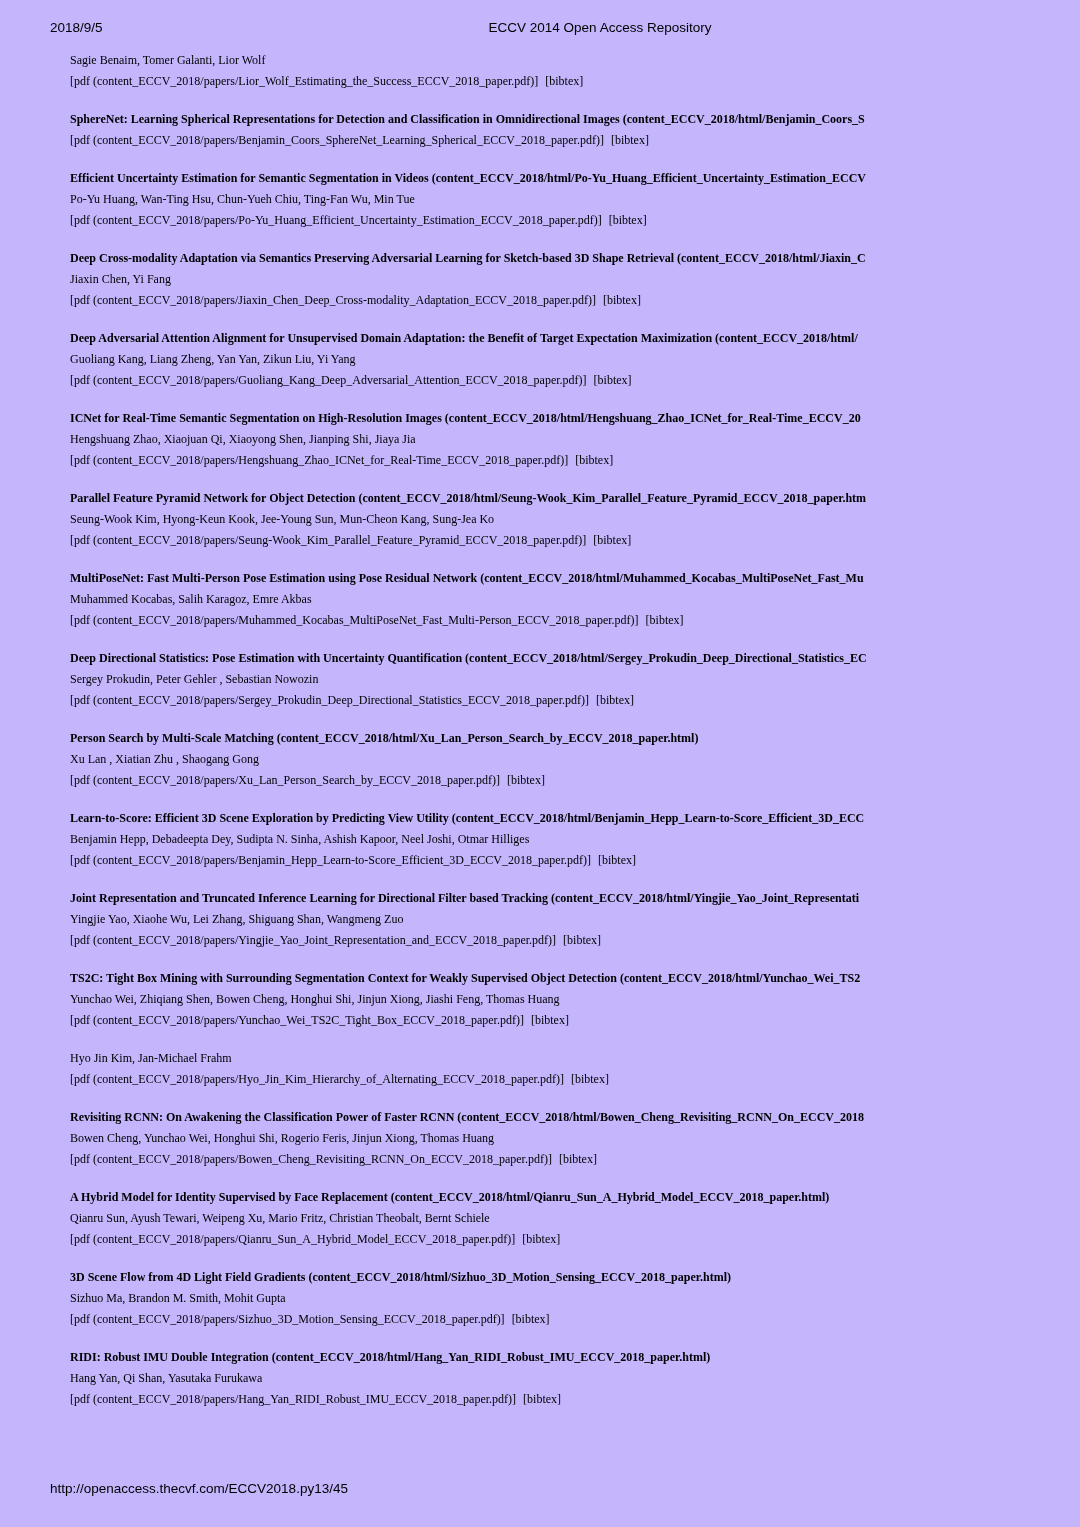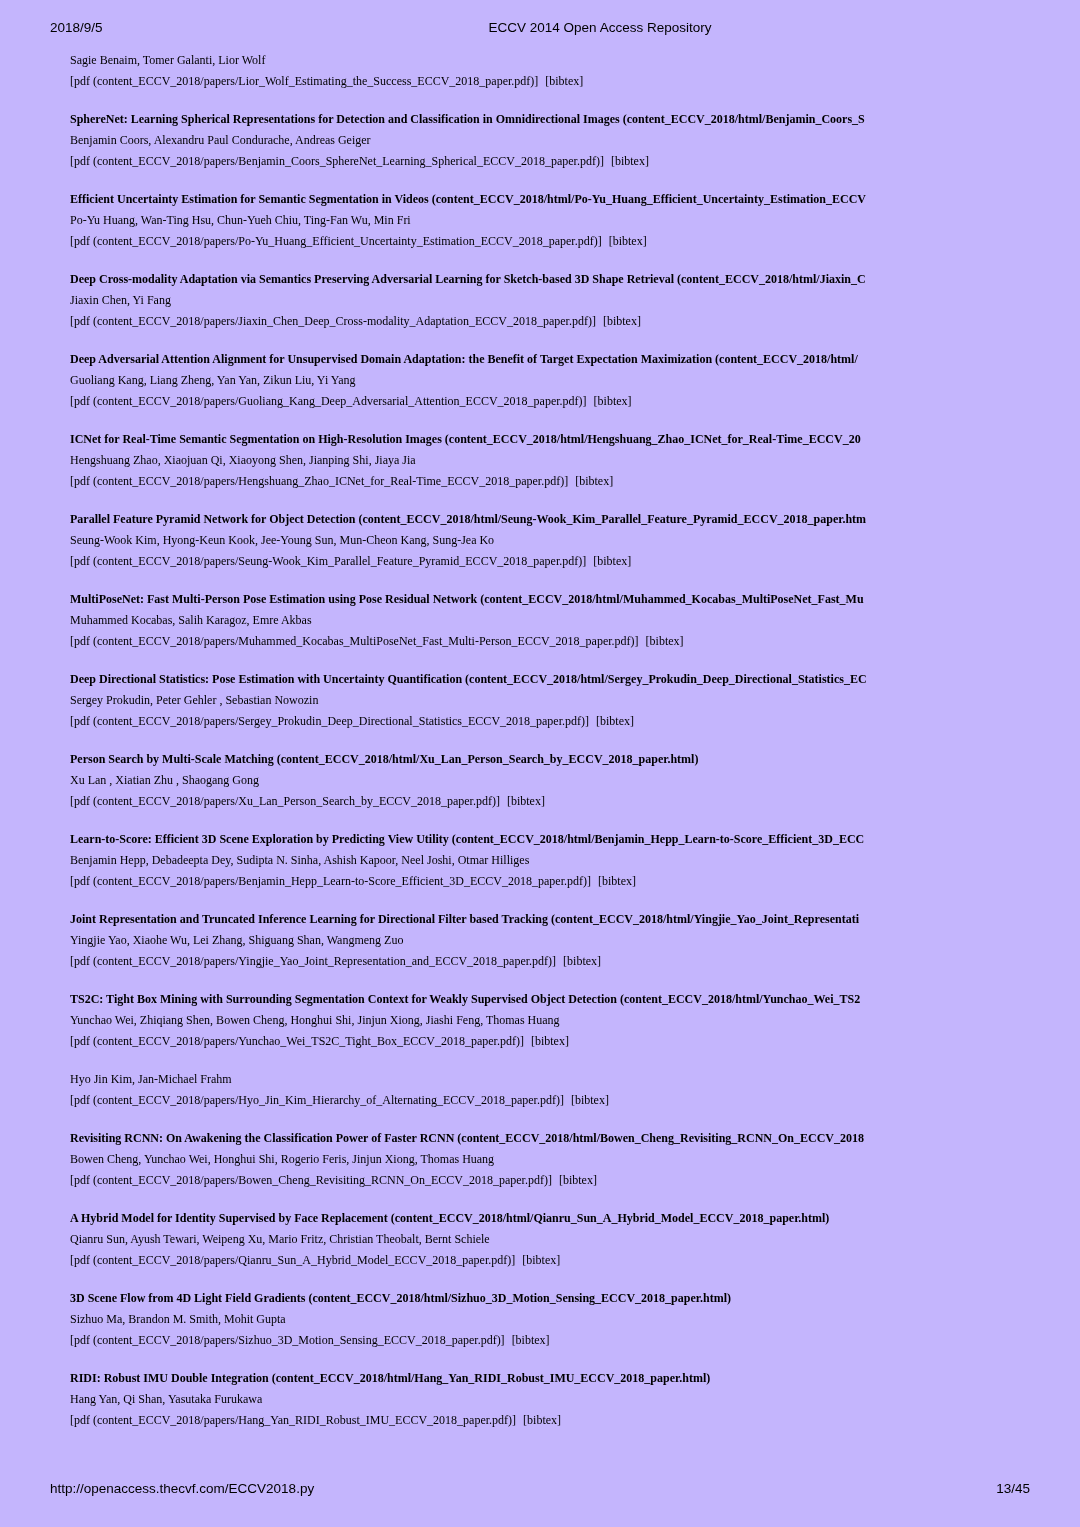--- a/index.html
+++ b/index.html
@@ -43,21 +43,20 @@
   .pdf-link, .bibtex-link { color: #000000; text-decoration: none; cursor: pointer; }
   .bibtex-link { margin-left: 4px; }
   .footer {
     position: absolute;
     left: 50px;
     right: 50px;
     top: 1481px;
     font-family: "Liberation Sans", sans-serif;
     font-size: 13.5px;
     display: flex;
-    justify-content: space-between;
     color: #000000;
   }
 </style>
 </head>
 <body>
 
 <div class="page">
 
   <div class="header">
     <span class="header-date">2018/9/5</span>
@@ -69,30 +68,29 @@
 
     <div class="paper-line paper-authors">Sagie Benaim, Tomer Galanti, Lior Wolf</div>
     <div class="paper-line paper-links">
       <span class="pdf-link">[pdf (content_ECCV_2018/papers/Lior_Wolf_Estimating_the_Success_ECCV_2018_paper.pdf)]</span>
       <span class="bibtex-link">[bibtex]</span>
     </div>
   </div>
 
   <div class="paper">
     <div class="paper-line paper-title">SphereNet: Learning Spherical Representations for Detection and Classification in Omnidirectional Images (content_ECCV_2018/html/Benjamin_Coors_S</div>
-    <div class="paper-line paper-authors">Benjamin Coors, Alexandru Paul Condurache, Andreas Geiger</div>
     <div class="paper-line paper-links">
       <span class="pdf-link">[pdf (content_ECCV_2018/papers/Benjamin_Coors_SphereNet_Learning_Spherical_ECCV_2018_paper.pdf)]</span>
       <span class="bibtex-link">[bibtex]</span>
     </div>
   </div>
 
   <div class="paper">
     <div class="paper-line paper-title">Efficient Uncertainty Estimation for Semantic Segmentation in Videos (content_ECCV_2018/html/Po-Yu_Huang_Efficient_Uncertainty_Estimation_ECCV</div>
-    <div class="paper-line paper-authors">Po-Yu Huang, Wan-Ting Hsu, Chun-Yueh Chiu, Ting-Fan Wu, Min Fri</div>
+    <div class="paper-line paper-authors">Po-Yu Huang, Wan-Ting Hsu, Chun-Yueh Chiu, Ting-Fan Wu, Min Tue</div>
     <div class="paper-line paper-links">
       <span class="pdf-link">[pdf (content_ECCV_2018/papers/Po-Yu_Huang_Efficient_Uncertainty_Estimation_ECCV_2018_paper.pdf)]</span>
       <span class="bibtex-link">[bibtex]</span>
     </div>
   </div>
 
   <div class="paper">
     <div class="paper-line paper-title">Deep Cross-modality Adaptation via Semantics Preserving Adversarial Learning for Sketch-based 3D Shape Retrieval (content_ECCV_2018/html/Jiaxin_C</div>
     <div class="paper-line paper-authors">Jiaxin Chen, Yi Fang</div>
     <div class="paper-line paper-links">

